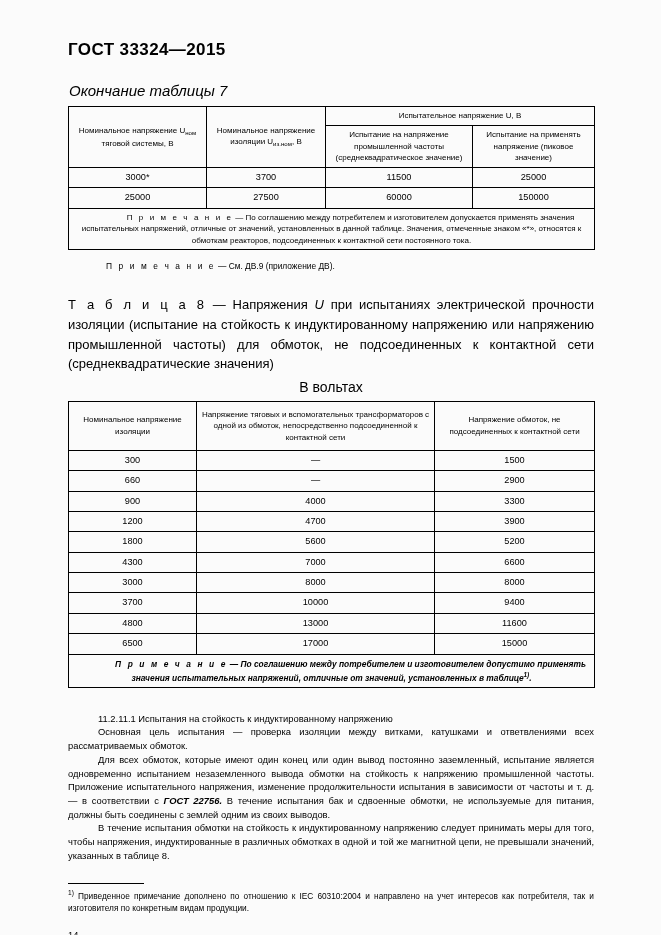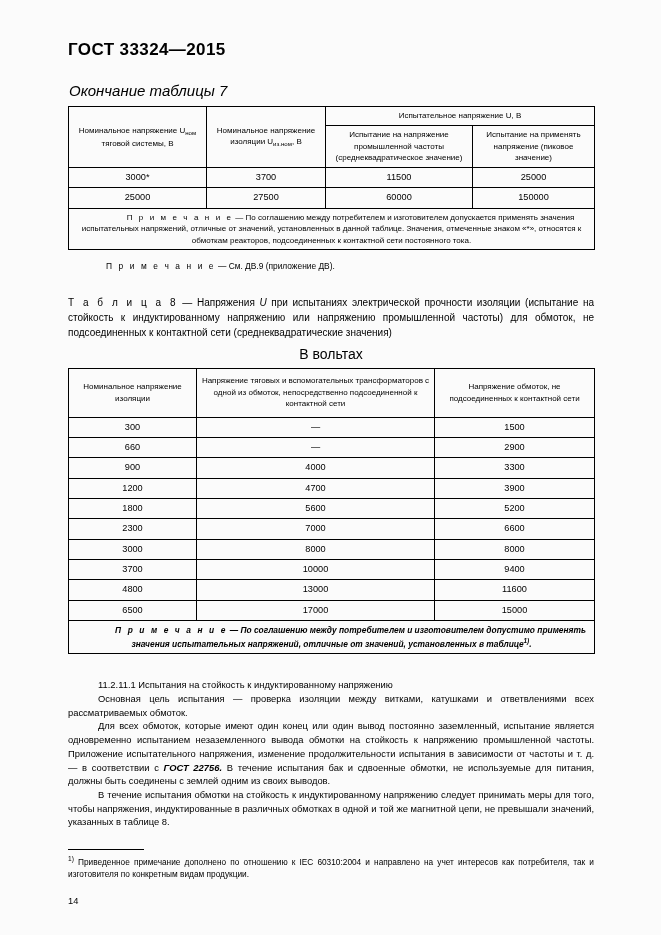--- a/index.html
+++ b/index.html
@@ -65,21 +65,21 @@
   .note-cell.ital{font-style:italic;font-weight:bold;font-size:8.4px;}
   .note-indent{ text-indent:38px; display:block;}
   .plain-note{
     font-size:8.4px;
     margin:10px 0 0 0;
     padding-left:38px;
     line-height:1.5;
   }
   .plain-note .lbl{letter-spacing:2.1px;}
   .tab-intro{
-    font-size:10px;
+    font-size:13px;
     line-height:1.52;
     margin:22px 0 0 0;
     text-align:justify;
   }
   .tab-intro .lbl{letter-spacing:2.1px;}
   .units{
     font-size:14px;
     text-align:center;
     margin:5px 0 6px 0;
   }
@@ -203,21 +203,21 @@
           <td class="num">1200</td>
           <td class="num">4700</td>
           <td class="num">3900</td>
         </tr>
         <tr>
           <td class="num">1800</td>
           <td class="num">5600</td>
           <td class="num">5200</td>
         </tr>
         <tr>
-          <td class="num">2300</td>
+          <td class="num">4300</td>
           <td class="num">7000</td>
           <td class="num">6600</td>
         </tr>
         <tr>
           <td class="num">3000</td>
           <td class="num">8000</td>
           <td class="num">8000</td>
         </tr>
         <tr>
           <td class="num">3700</td>

